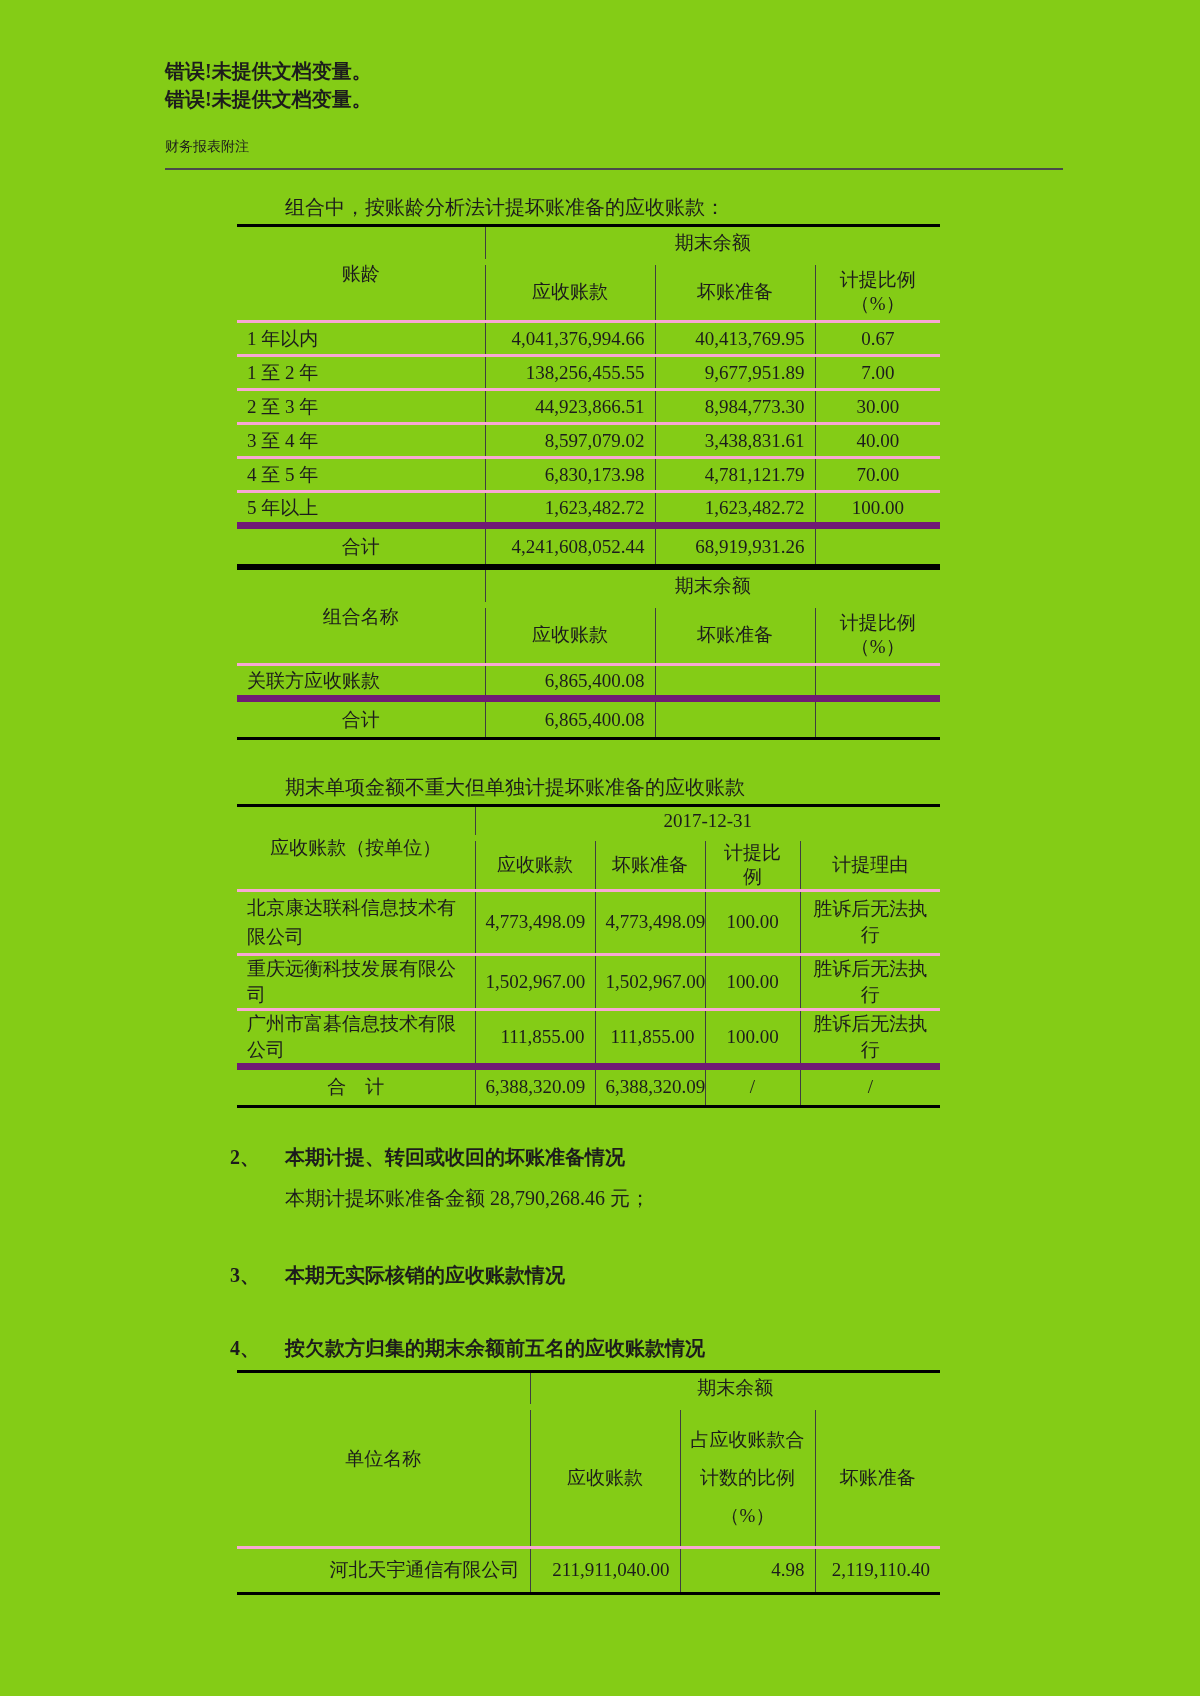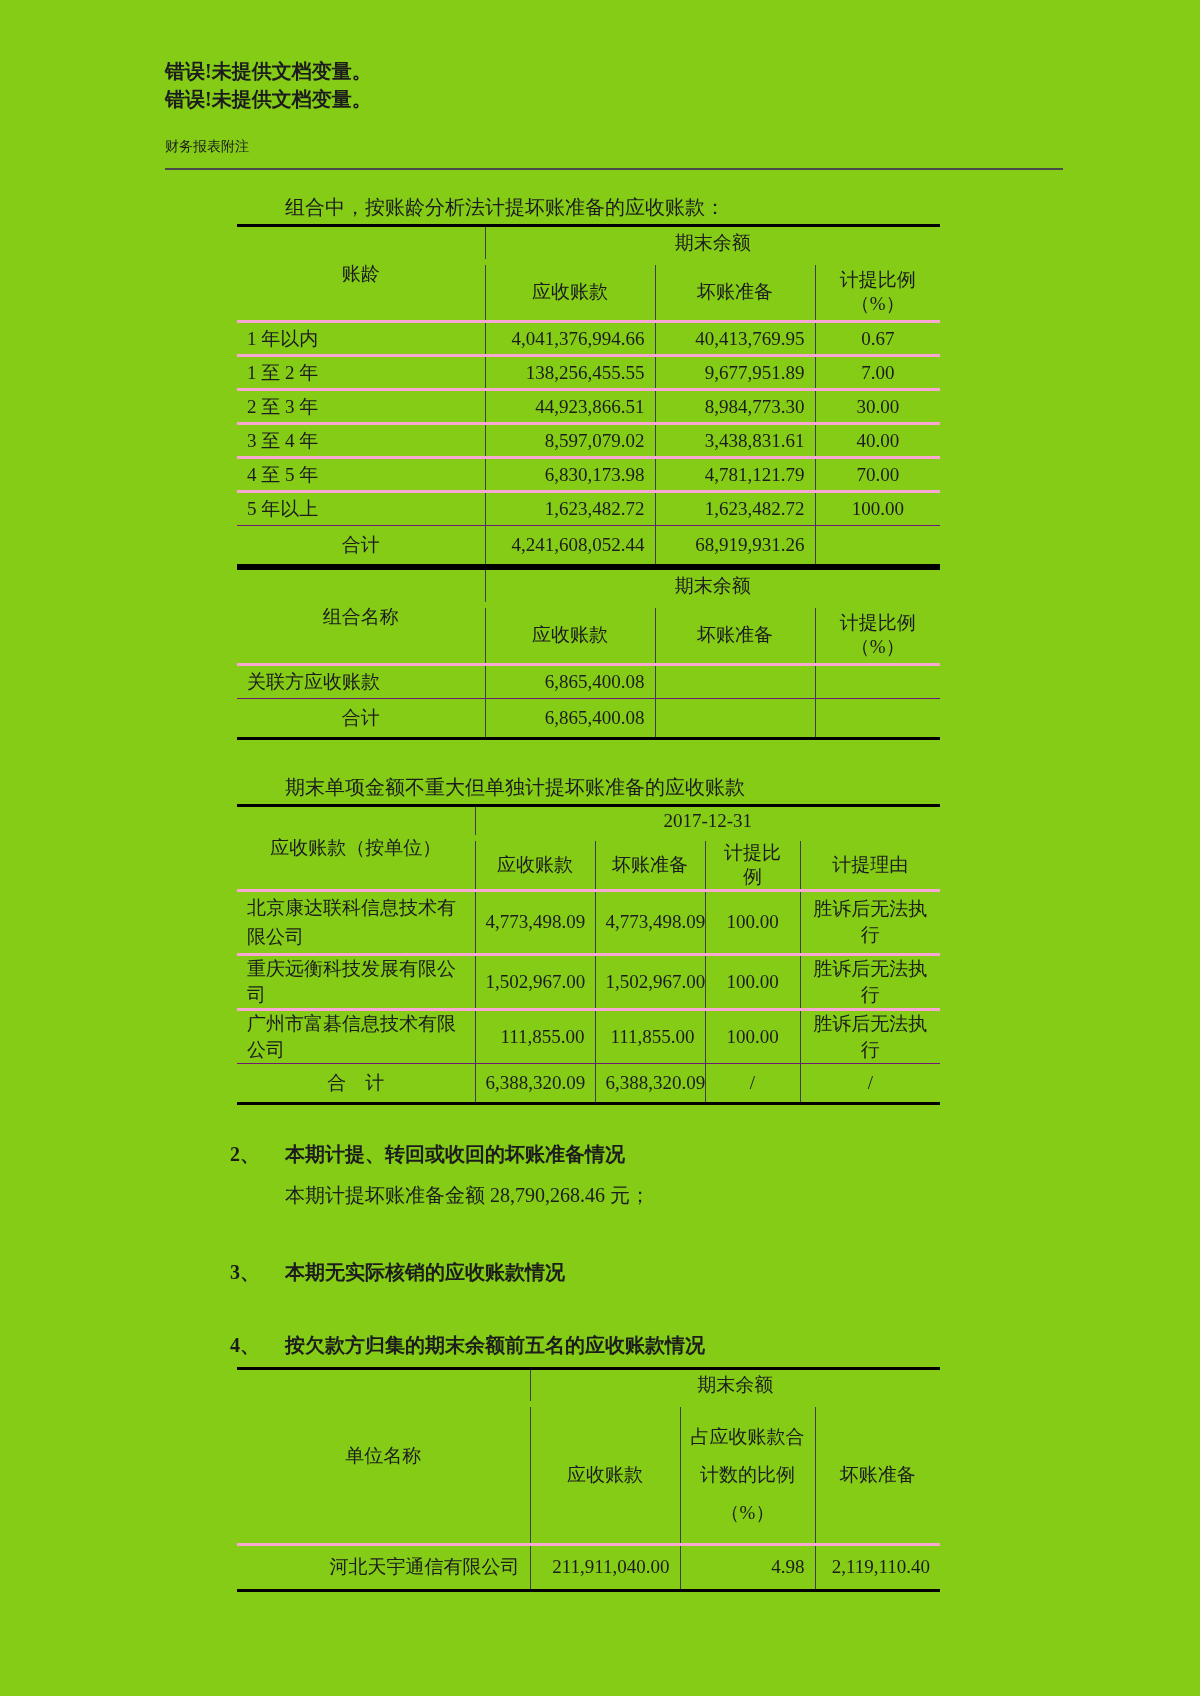--- a/index.html
+++ b/index.html
@@ -25,21 +25,21 @@
   table.fin-table {
     width:703px; margin-left:72px; border-collapse:collapse; table-layout:fixed;
     font-size:19px; border-top:3px solid #000; border-bottom:3px solid #000;
   }
   table.fin-table td { padding:0 10px; vertical-align:middle; }
   .vl { border-left:1px solid #3f3f3f; }
   .group-cell { text-align:center; border-bottom:6px solid #84cc16; height:36px; }
   .sub-cell { text-align:center; height:60px; line-height:24px; }
   tr.data-row td { border-top:3px solid #f9a8d4; height:34px; }
   tr.data-row td.tall { height:64px; line-height:29px; }
-  tr.total-row td { border-top:1px solid #701a75; height:40px; }
+  tr.total-row td { border-top:7px solid #701a75; height:40px; }
   .num { text-align:right; }
   .ctr { text-align:center; }
   .t3 .sub-cell { height:40px; }
   .t3 .group-cell { height:32px; }
   .t5 .group-cell { height:36px; }
   .t5 .sub-cell { height:140px; line-height:38px; }
   .t5 tr.data-row td { height:46px;text-align:right; }
 
   
   .section-heading {

